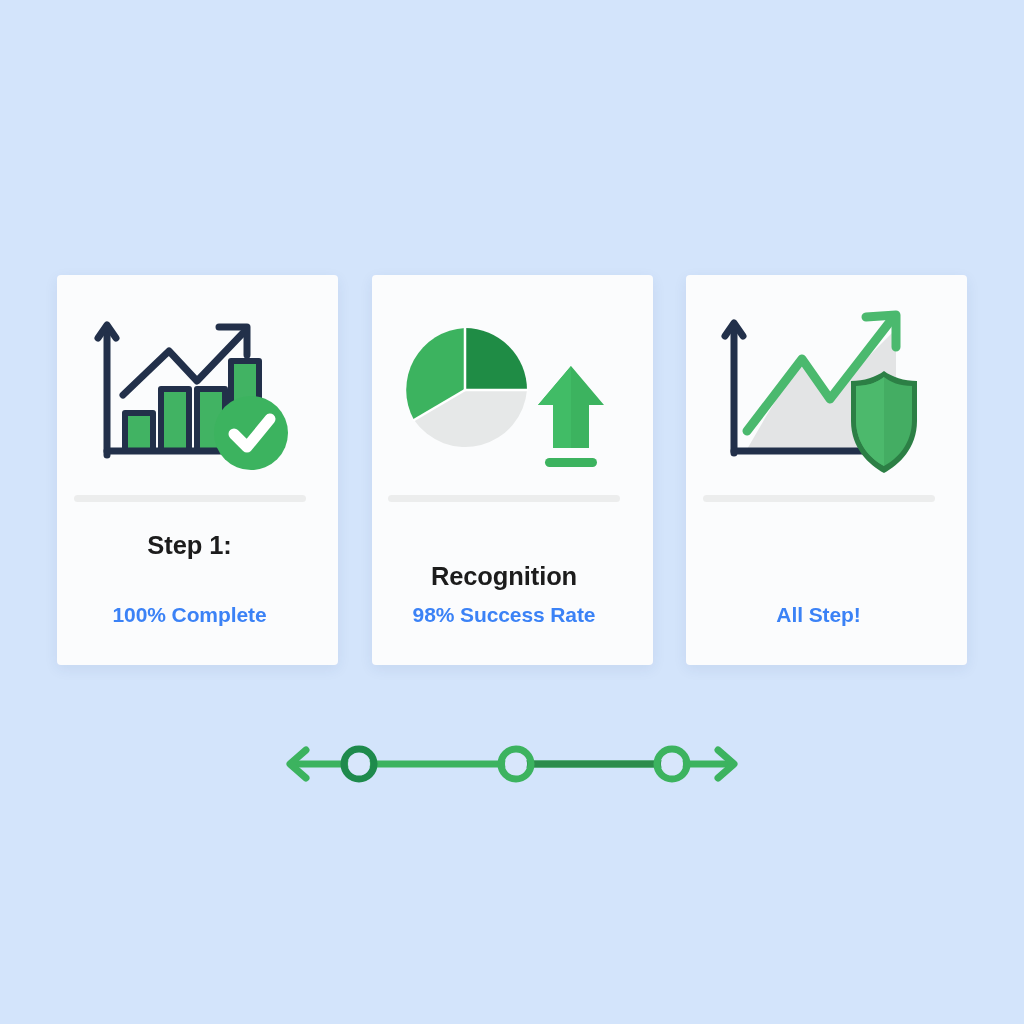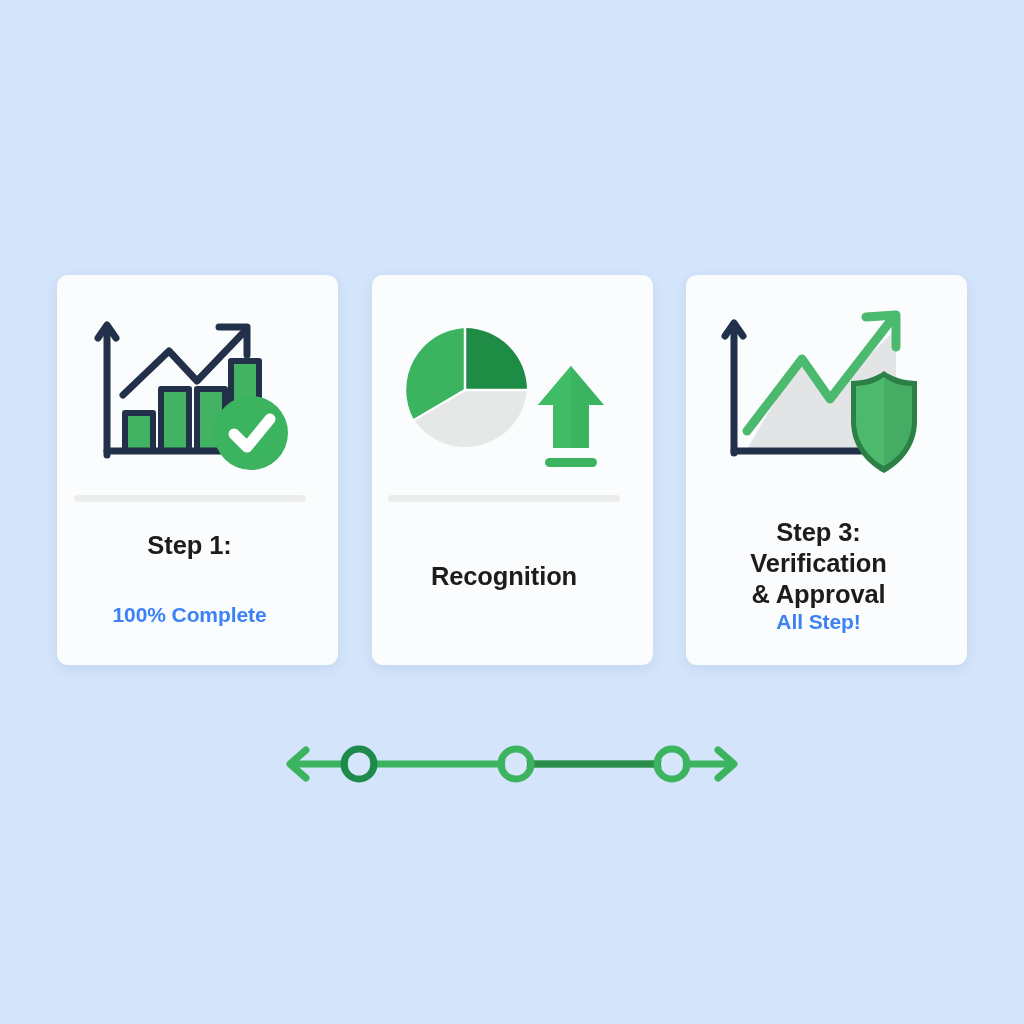--- a/index.html
+++ b/index.html
@@ -25,21 +25,21 @@
     height: 390px;
     display: flex;
     justify-content: space-between;
     align-items: flex-start;
   }
 
   .card {
     width: 281px;
     height: 390px;
     background: #fbfcfd;
-    border-radius: 11px;
+    border-radius: 4px;
     box-shadow: 0 4px 14px rgba(40, 70, 120, 0.08);
     display: flex;
     flex-direction: column;
     align-items: center;
     padding: 22px 18px 18px 2px;
     position: relative;
   }
 
   .card-illustration {
     height: 190px;
@@ -148,20 +148,21 @@
         <path d="M172 58 L205 97 L190 97 L190 140 L154 140 L154 97 L139 97 Z" fill="#3cb35f"></path>
         <path d="M172 58 L172 140 L154 140 L154 97 L139 97 Z" fill="#41bc66"></path>
         <rect x="146" y="150" width="52" height="9" rx="4.5" fill="#3cb35f"></rect>
       </svg>
     </div>
     <div class="card-divider"></div>
     <div class="card-title">
       <br>
       <span>Recognition</span>
     </div>
+    <div class="card-status">98% Success Rate</div>
   </div>
 
   <div class="card" id="card-3">
     <div class="card-illustration">
       <svg width="225" height="185" viewBox="0 0 225 185" aria-hidden="true">
 
         <path d="M40 148 L62 110 L96 56 L122 96 L150 66 L190 26 L190 148 Z" fill="#e3e4e5"></path>
 
         <path d="M28 150 L28 22" fill="none" stroke="#22304a" stroke-width="7" stroke-linecap="round"></path>
         <path d="M28 148 L190 148" fill="none" stroke="#22304a" stroke-width="7" stroke-linecap="round"></path>
@@ -171,25 +172,20 @@
         <path d="M160 14 L190 12 L190 44" fill="none" stroke="#4bb96e" stroke-width="9" stroke-linecap="round" stroke-linejoin="round"></path>
 
         <path d="M178 78 C191 78 203 74 211 68 C219 74 231 78 244 78 L244 118
                  C244 145 226 162 211 170 C196 162 178 145 178 118 Z" transform="translate(-33,0)" fill="#2c7f45"></path>
         <path d="M183 83 C195 83 205 79 211 74 C217 79 227 83 239 83 L239 117
                  C239 141 224 156 211 163 C198 156 183 141 183 117 Z" transform="translate(-33,0)" fill="#44ad63"></path>
         <path d="M178 74 L178 163 C165 156 150 141 150 117 L150 83 C162 83 172 79 178 74 Z" fill="#4cb96c"></path>
       </svg>
     </div>
     <div class="card-divider"></div>
-    <div class="card-title">
-      <span>Step 3:</span><br>
-      <span>Verification</span><br>
-      <span>&amp; Approval</span>
-    </div>
     <div class="card-status">All Step!</div>
   </div>
 
 </div>
 
 <div id="timeline">
   <svg width="464" height="56" viewBox="0 0 464 56" aria-hidden="true">
 
     <line x1="12" y1="28" x2="452" y2="28" stroke="#3cb35f" stroke-width="7" stroke-linecap="round"></line>
 

